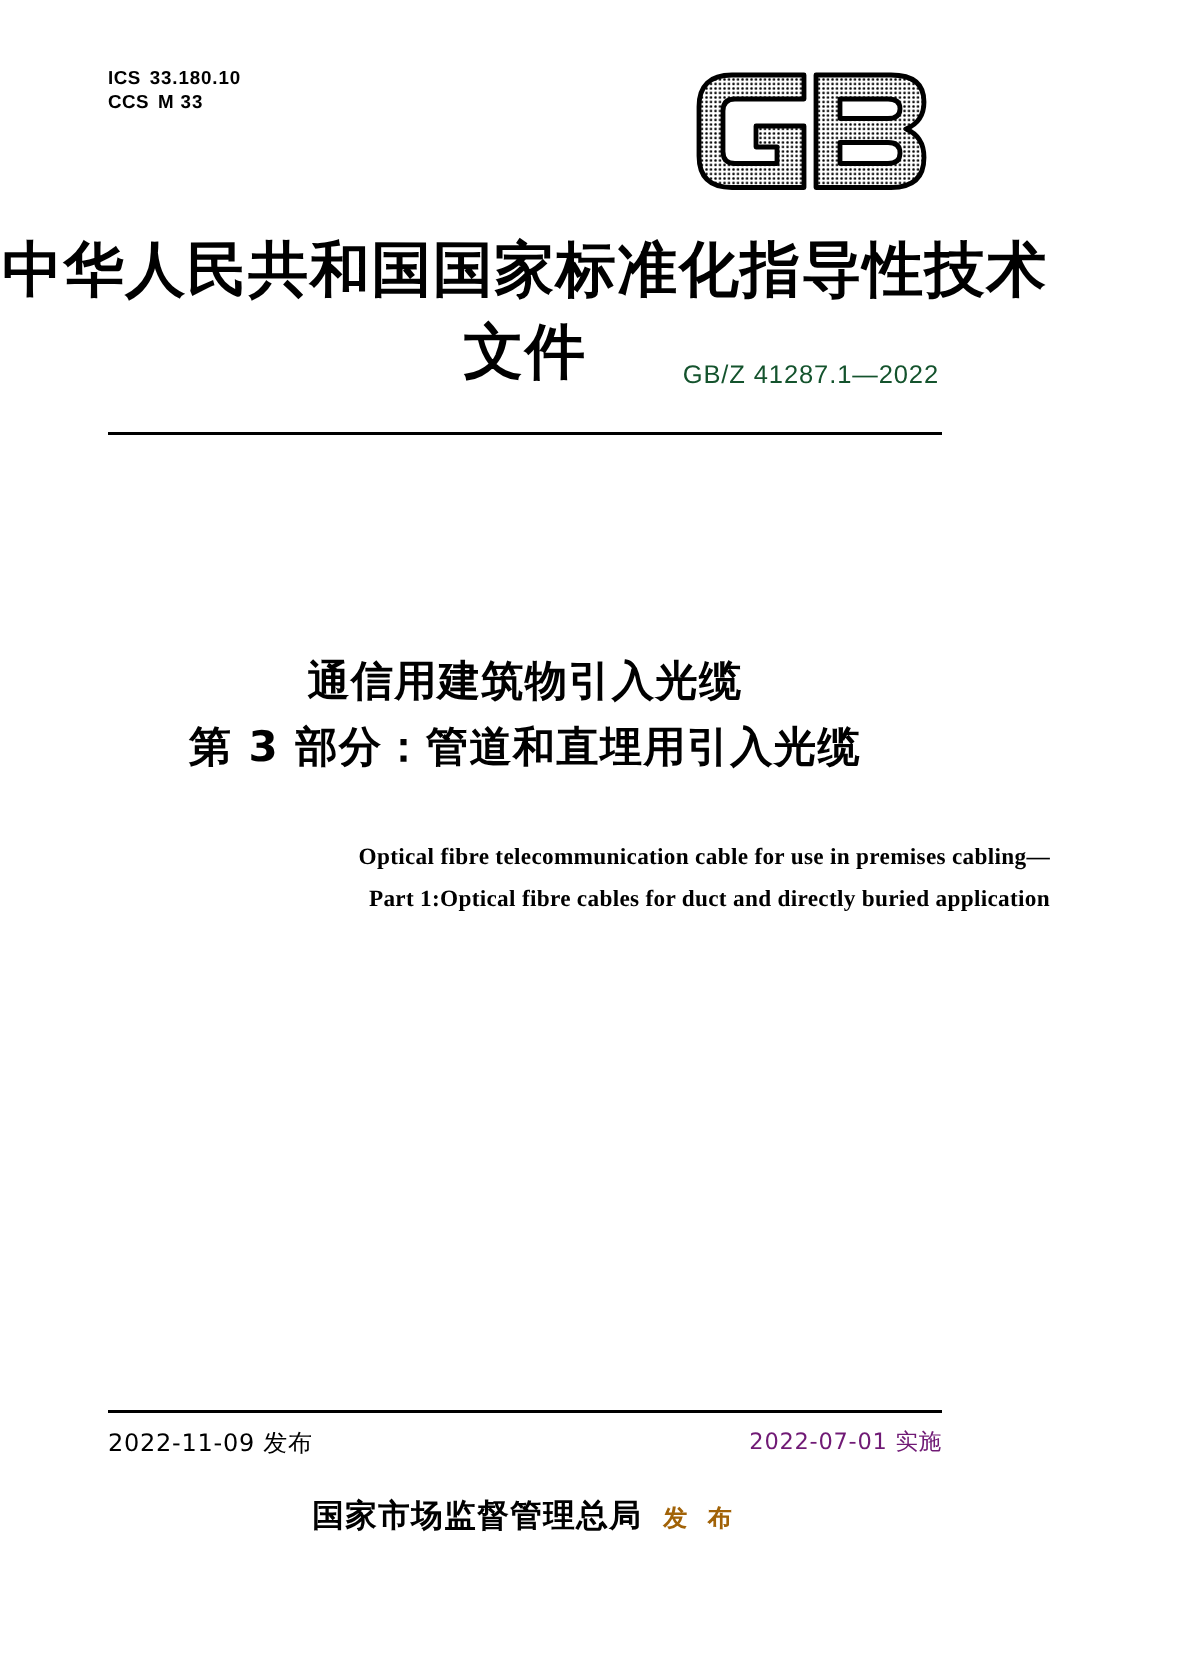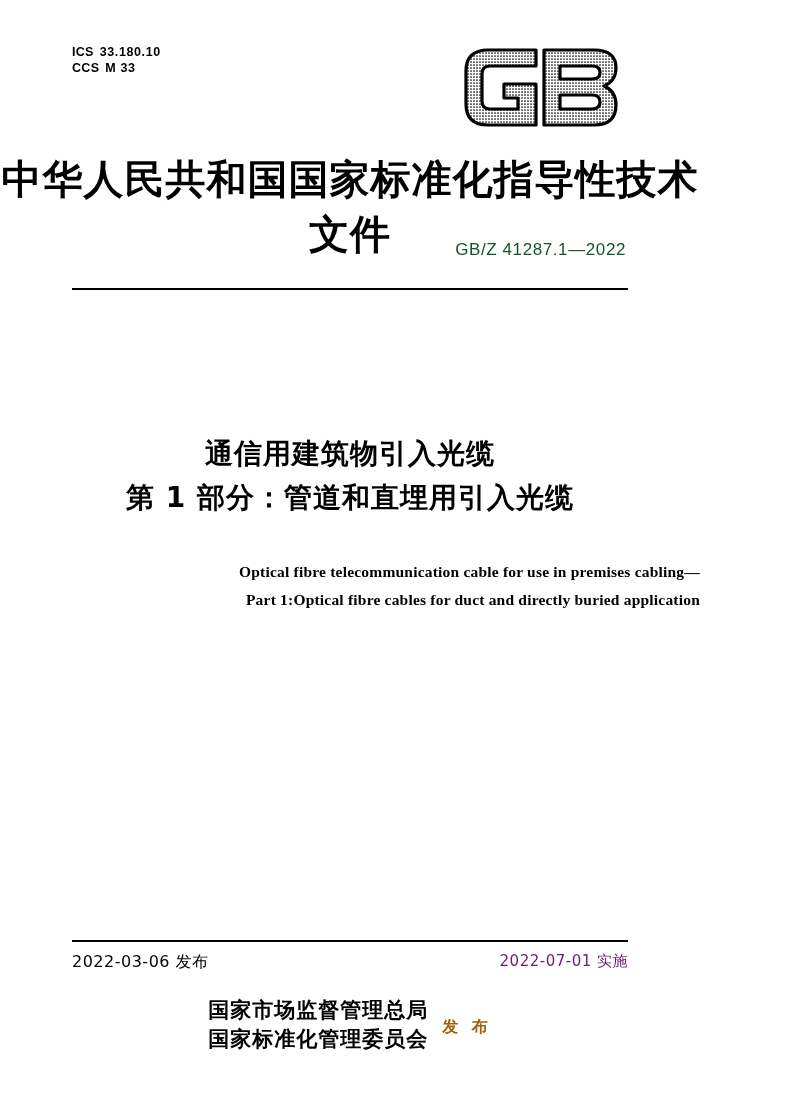--- a/index.html
+++ b/index.html
@@ -196,34 +196,33 @@
   </div>
 
   <div class="doc-kind">中华人民共和国国家标准化指导性技术文件</div>
 
   <div class="std-number">GB/Z 41287.1—2022</div>
 
   <div class="rule-top"></div>
 
   <div class="title-cn">
     <div>通信用建筑物引入光缆</div>
-    <div>第 1 部分：管道和直埋用引入光缆</div>
+    <div>第 3 部分：管道和直埋用引入光缆</div>
   </div>
 
   <div class="title-en">
     <div>Optical fibre telecommunication cable for use in premises cabling—</div>
     <div>Part 1:Optical fibre cables for duct and directly buried application</div>
   </div>
 
   <div class="rule-bottom"></div>
 
-  <div class="date-issue">2022-03-06 发布</div>
+  <div class="date-issue">2022-11-09 发布</div>
   <div class="date-impl">2022-07-01 实施</div>
 
   <div class="publisher">
     <div class="publisher-names">
       <div>国家市场监督管理总局</div>
-      <div>国家标准化管理委员会</div>
     </div>
     <div class="publisher-action">发 布</div>
   </div>
 
 </div>
 
 </body></html>

